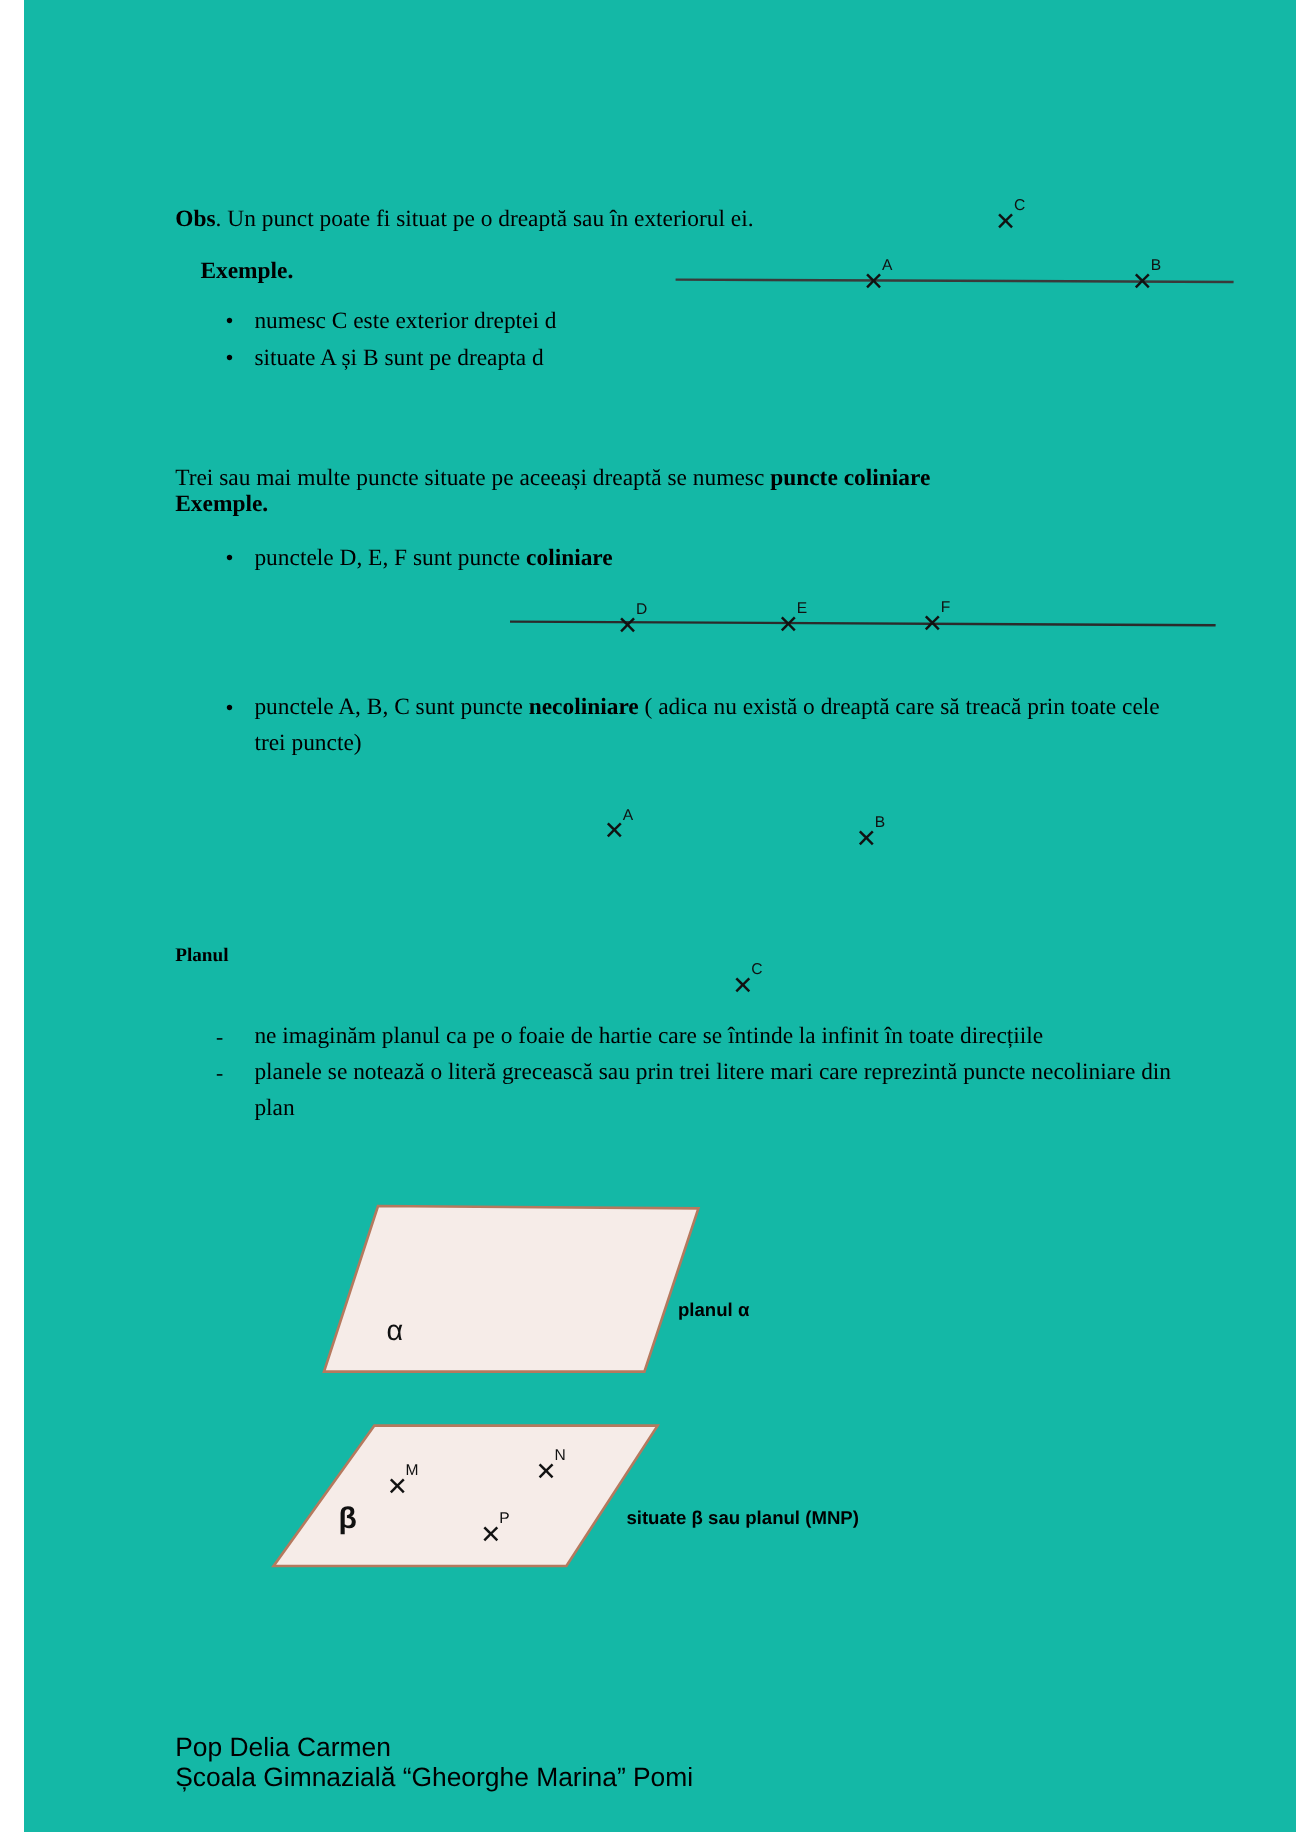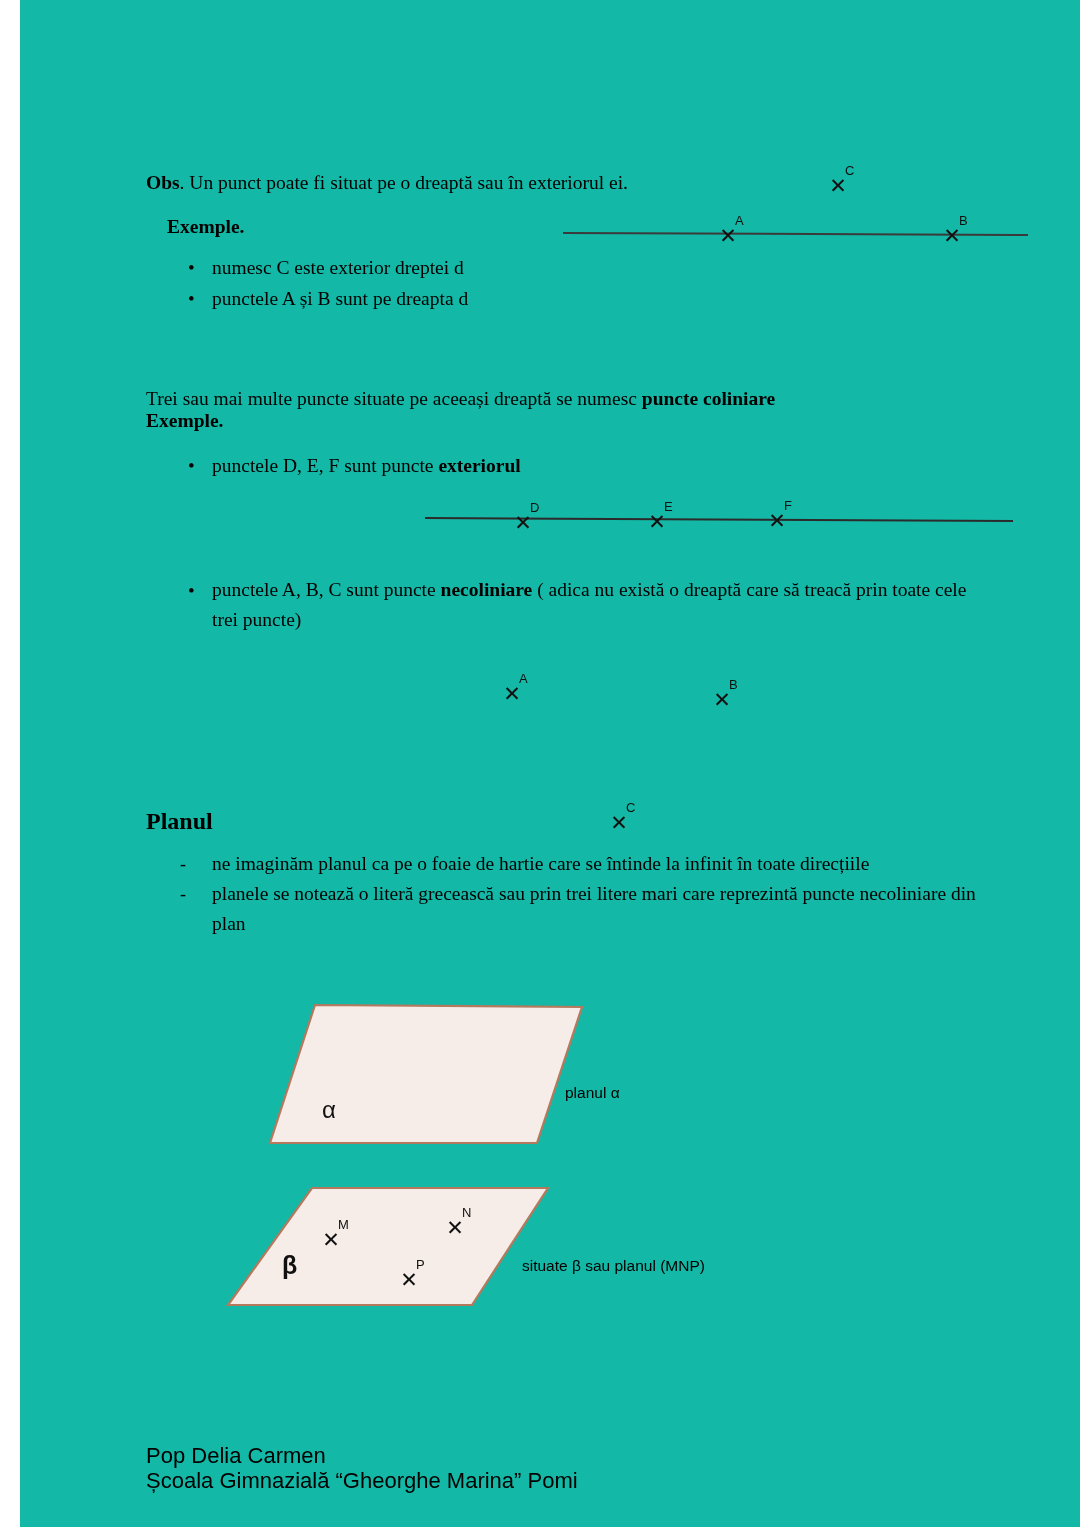--- a/index.html
+++ b/index.html
@@ -28,21 +28,21 @@
     line-height: 30px;
     color: #000000;
     white-space: pre-wrap;
   }
   .bold { font-weight: bold; }
 
   .para-obs   { left: 126px; top: 168px; width: 640px; }
   .para-ex1   { left: 147px; top: 212px; width: 400px; }
   .para-coll  { left: 126px; top: 384px; width: 760px; }
   .para-ex2   { left: 126px; top: 406px; width: 400px; }
-  .para-planul{ left: 126px; top: 806px; width: 300px; font-size: 24px; }
+  .para-planul{ left: 126px; top: 782px; width: 300px; font-size: 16px; }
 
   
   .bullets {
     position: absolute;
     font-family: "Liberation Serif", "DejaVu Serif", serif;
     font-size: 19.5px;
     line-height: 31px;
     margin: 0;
     padding: 0;
     list-style: none;
@@ -93,21 +93,21 @@
     font-weight: normal;
     font-size: 13px;
     line-height: 1;
     color: #111111;
   }
 
   
   .plane-caption {
     position: absolute;
     font-family: "Liberation Sans", "DejaVu Sans", sans-serif;
-    font-weight: normal;
+    font-weight: bold;
     font-size: 15.5px;
     color: #000000;
     white-space: nowrap;
   }
   .plane-letter {
     position: absolute;
     font-family: "Liberation Sans", "DejaVu Sans", sans-serif;
     font-size: 24px;
     color: #111111;
     line-height: 1;
@@ -136,38 +136,38 @@
     <polygon id="svg-plane-alpha" points="295,1005 562,1007 517,1143 250,1143" fill="#f6ece8" stroke="#b5795e" stroke-width="2.2"></polygon>
     <polygon id="svg-plane-beta" points="292,1188 528,1188 452,1305 208,1305" fill="#f6ece8" stroke="#b5795e" stroke-width="2.2"></polygon>
   </svg>
 
   <div class="txt para-obs"><span class="bold">Obs</span><span>. Un punct poate fi situat pe o dreaptă sau în exteriorul ei.</span></div>
 
   <div class="txt para-ex1 bold">Exemple.</div>
 
   <ul class="bullets list-1">
     <li><span class="bul">•</span><span>numesc  C este exterior dreptei d</span></li>
-    <li><span class="bul">•</span><span>punctele A și B sunt pe dreapta d</span></li>
+    <li><span class="bul">•</span><span>situate A și B sunt pe dreapta d</span></li>
   </ul>
 
   <div>
     <span class="pt" id="pt-c1" style="left: 818px; top: 185px;">✕</span>
     <span class="pt-lbl" id="lbl-c1" style="left: 825px; top: 164px;">C</span>
     <span class="pt" id="pt-a1" style="left: 708px; top: 235px;">✕</span>
     <span class="pt-lbl" id="lbl-a1" style="left: 715px; top: 214px;">A</span>
     <span class="pt" id="pt-b1" style="left: 932px; top: 235px;">✕</span>
     <span class="pt-lbl" id="lbl-b1" style="left: 939px; top: 214px;">B</span>
   </div>
 
   <div class="txt para-coll"><span>Trei sau mai multe puncte situate pe aceeași dreaptă se numesc </span><span class="bold">puncte coliniare</span></div>
 
   <div class="txt para-ex2 bold">Exemple.</div>
 
   <ul class="bullets list-2">
-    <li><span class="bul">•</span><span>punctele D, E, F sunt puncte </span><span class="bold">exteriorul</span></li>
+    <li><span class="bul">•</span><span>punctele D, E, F sunt puncte </span><span class="bold">coliniare</span></li>
   </ul>
 
   <div>
     <span class="pt" id="pt-d2" style="left: 503px; top: 522px;">✕</span>
     <span class="pt-lbl" id="lbl-d2" style="left: 510px; top: 501px;">D</span>
     <span class="pt" id="pt-e2" style="left: 637px; top: 521px;">✕</span>
     <span class="pt-lbl" id="lbl-e2" style="left: 644px; top: 500px;">E</span>
     <span class="pt" id="pt-f2" style="left: 757px; top: 520px;">✕</span>
     <span class="pt-lbl" id="lbl-f2" style="left: 764px; top: 499px;">F</span>
   </div>

